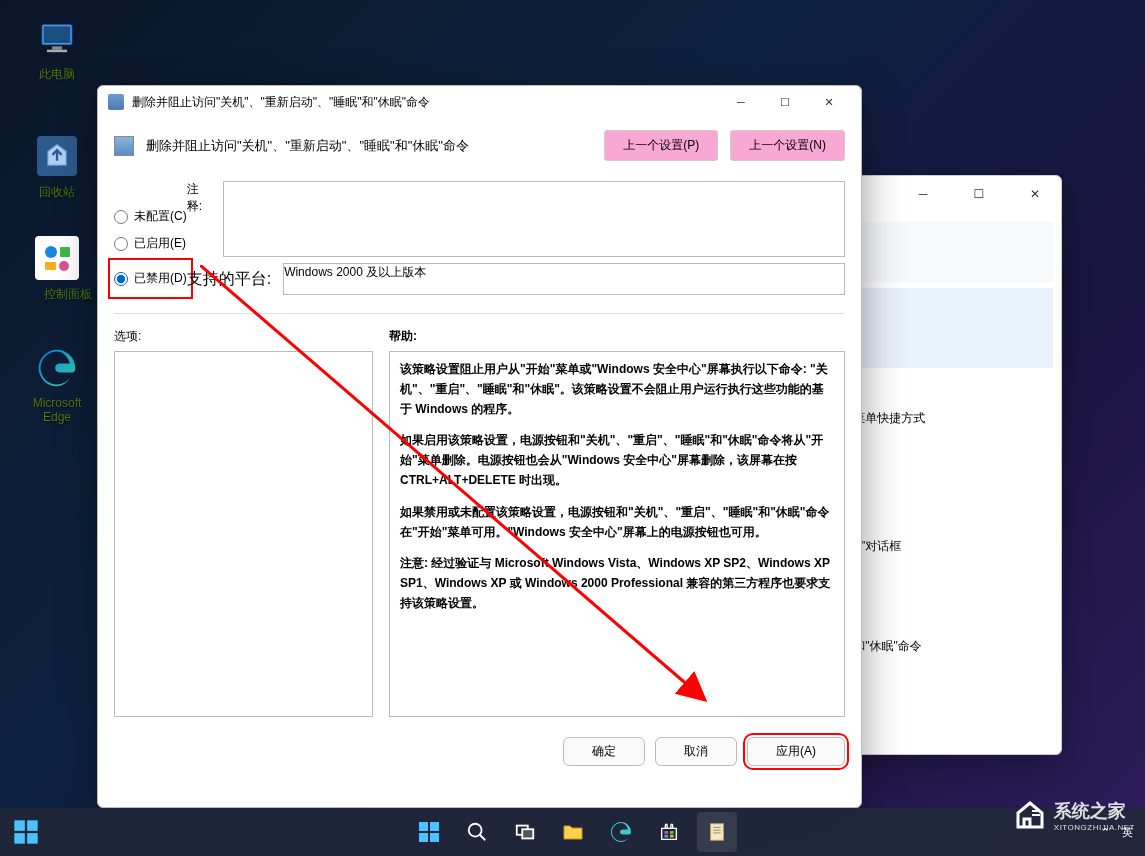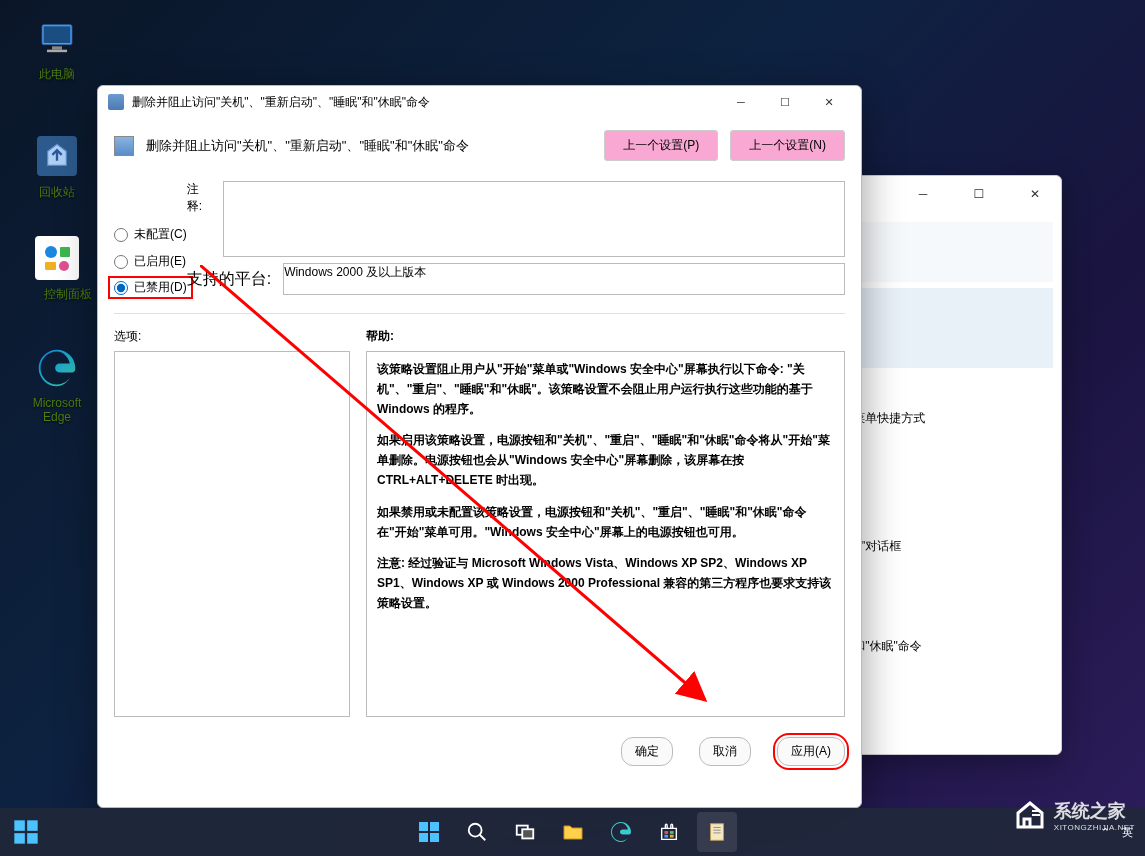--- a/index.html
+++ b/index.html
@@ -33,43 +33,43 @@
     
     .dialog-header { padding: 12px 16px 16px; display: flex; align-items: center; gap: 12px; }
     .dialog-header .header-icon { width: 20px; height: 20px; background: linear-gradient(#8ab4e0, #5a8cc8); border: 1px solid #888; }
     .dialog-header .header-title { flex: 1; font-size: 13px; }
     .dialog-header .nav-btn { padding: 6px 18px; border: 1px solid #ccc; background: #f9a8d4; border-radius: 3px; font-size: 12px; cursor: pointer; }
     
     .dialog-options { padding: 4px 16px 12px; display: flex; align-items: flex-end; }
     .radio-group { display: flex; flex-direction: column; gap: 10px; }
     .radio-item { display: flex; align-items: center; gap: 6px; font-size: 12px; cursor: pointer; }
     .radio-item input { width: 14px; height: 14px; accent-color: #0067c0; }
-    .red-box { border: 2px solid #ff0000; padding: 1px 4px; margin: -4px -6px; }
+    .red-box { border: 2px solid #ff0000; padding: 10px 4px; margin: -4px -6px; }
     
     .comment-section { flex: 1; }
     .comment-label { font-size: 12px; margin-bottom: 4px; }
     .comment-box { width: 100%; height: 76px; border: 1px solid #bbb; background: white; resize: none; font-size: 12px; padding: 4px; }
     .platform-row { margin-top: 6px; display: flex; gap: 12px; align-items: center; }
     .platform-label { font-size: 16px; }
     .platform-box { flex: 1; border: 1px solid #bbb; padding: 0; font-size: 12px; height: 32px; }
     
     .divider { height: 1px; background: #e0e0e0; margin: 6px 16px; }
     
     .dialog-body { padding: 8px 16px; display: flex; gap: 16px; flex: 1; }
-    .options-col { width: 236px; }
+    .options-col { width: 259px; }
     .options-col .col-label { font-size: 12px; margin-bottom: 6px; }
     .options-box { width: 100%; height: 366px; border: 1px solid #bbb; background: white; }
     
     .help-col { flex: 1; font-weight: bold; }
     .help-col .col-label { font-size: 12px; margin-bottom: 6px; }
     .help-box { width: 100%; height: 366px; border: 1px solid #bbb; background: white; padding: 8px 10px; font-size: 12px; line-height: 1.65; overflow-y: auto; }
     .help-box p { margin-bottom: 12px; }
     
     .dialog-footer { padding: 12px 16px; display: flex; justify-content: flex-end; gap: 10px; }
-    .footer-btn { padding: 5px 13px; border: 1px solid #bbb; background: #fafafa; border-radius: 12px; font-size: 12px; cursor: pointer; margin-left: 16px; }
+    .footer-btn { padding: 5px 28px; border: 1px solid #bbb; background: #fafafa; border-radius: 6px; font-size: 12px; cursor: pointer; }
     .footer-btn.red-box-btn { outline: 2px solid #ff0000; outline-offset: 2px; }
     
     
     .red-arrow { position: absolute; left: 200px; top: 265px; width: 520px; height: 445px; pointer-events: none; }
     
     
     .taskbar { position: absolute; bottom: 0; left: 0; right: 0; height: 48px; background: rgba(32, 40, 58, 0.9); backdrop-filter: blur(20px); display: flex; align-items: center; }
     .taskbar-start { position: absolute; left: 12px; width: 28px; height: 28px; }
     .taskbar-center { position: absolute; left: 50%; transform: translateX(-50%); display: flex; gap: 8px; }
     .taskbar-item { width: 40px; height: 40px; display: flex; align-items: center; justify-content: center; cursor: pointer; border-radius: 4px; }

